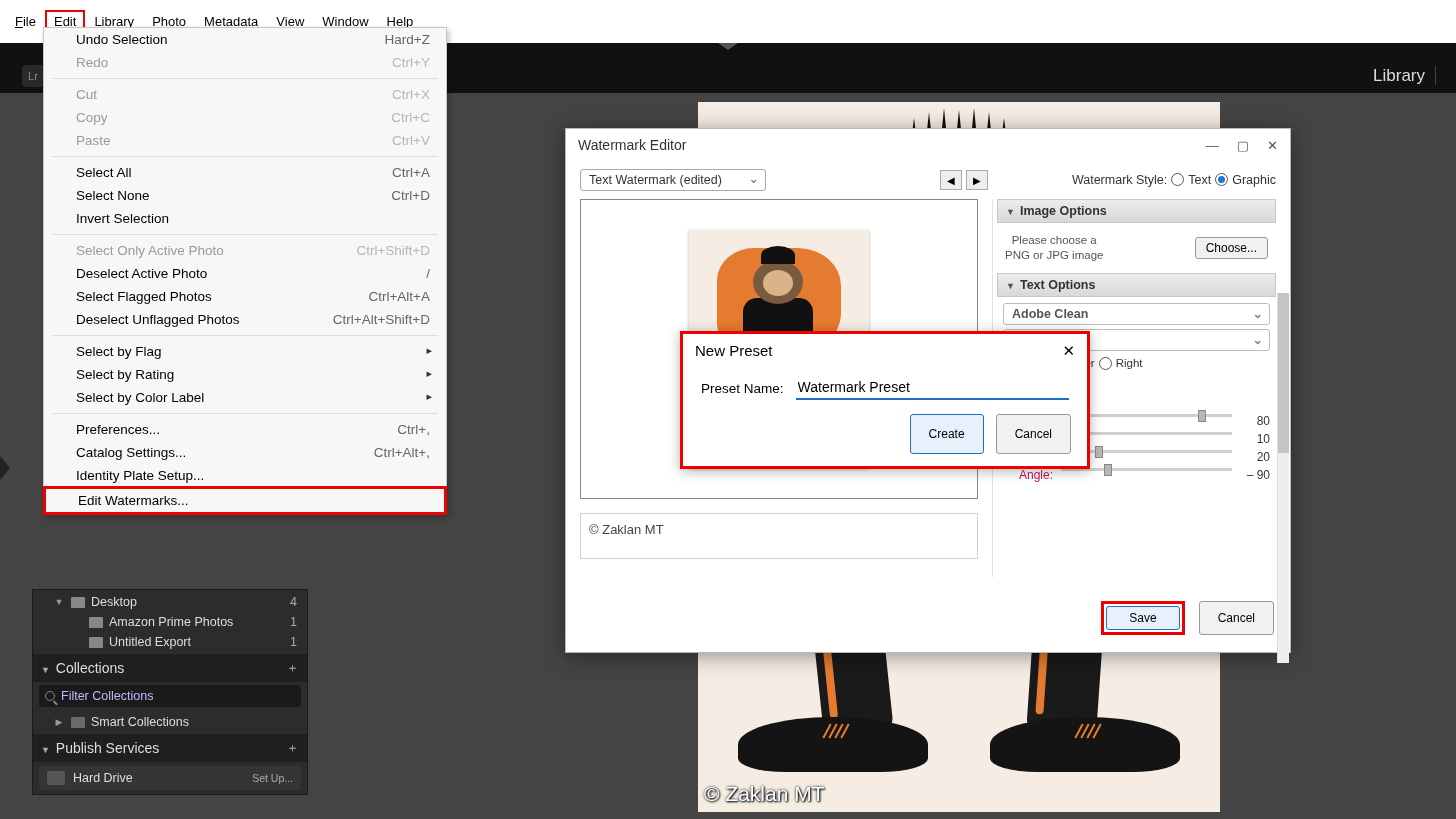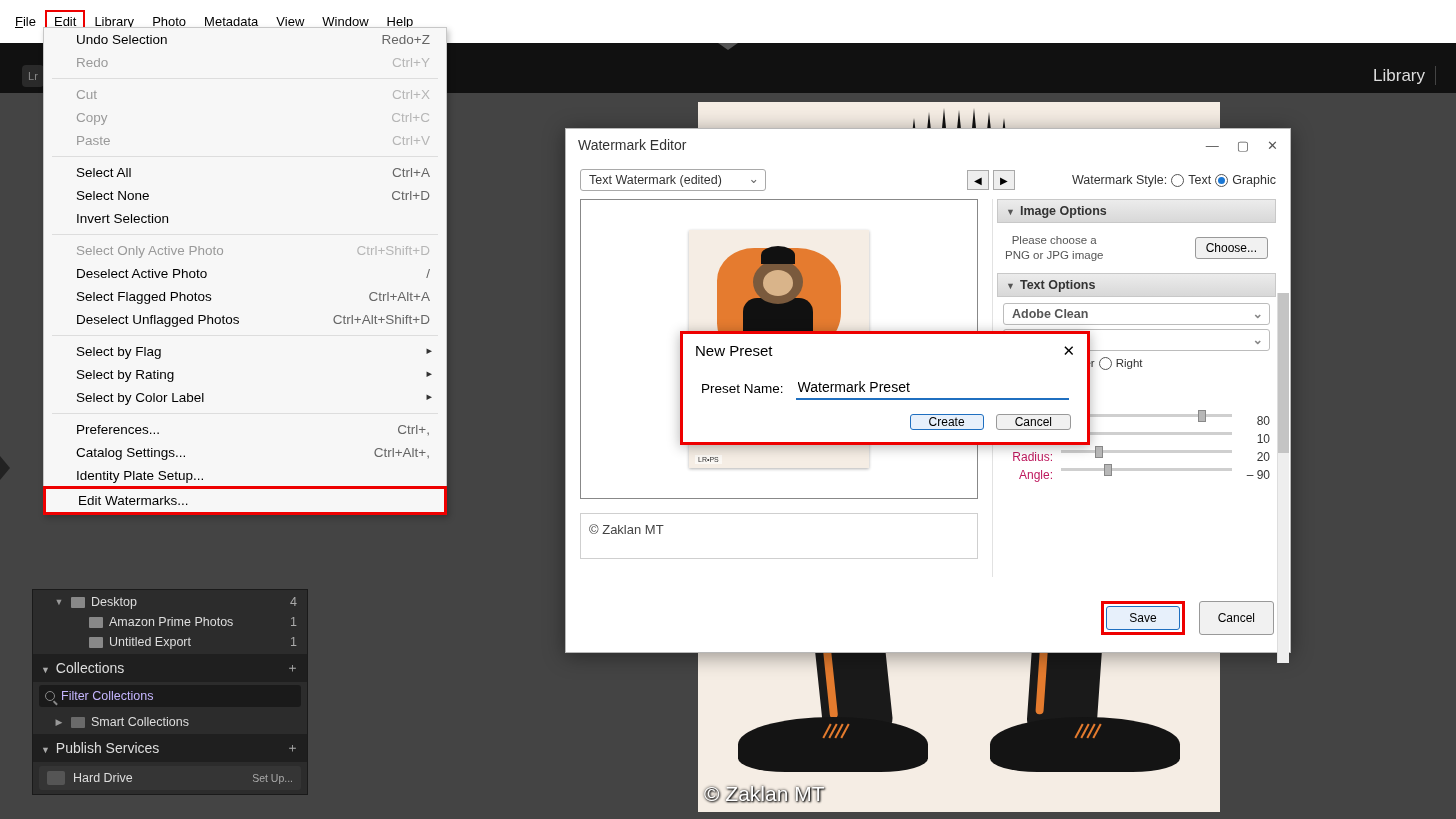--- a/index.html
+++ b/index.html
@@ -73,21 +73,21 @@
 .wme { position: absolute; left: 565px; top: 35px; width: 726px; height: 525px; background: #fff; border: 1px solid #b8b8b8; box-shadow: 0 3px 20px rgba(0,0,0,.4); z-index: 60; font-size: 12.5px; color: #333; }
 .wme-title { display: flex; align-items: center; justify-content: space-between; padding: 8px 12px; }
 .wme-title .l { font-size: 14px; }
 .wme-title .ctrls { display: flex; gap: 18px; color: #555; font-size: 13px; }
 .wme-title .ctrls span { cursor: default; }
 .wme-top { display: flex; align-items: center; padding: 8px 14px; gap: 14px; }
 .preset-sel { border: 1px solid #a9a9a9; padding: 3px 22px 3px 8px; border-radius: 3px; position: relative; width: 186px; }
 .preset-sel::after { content: "⌄"; position: absolute; right: 6px; top: 1px; color: #666; }
 .nav-btns { display: flex; gap: 4px; margin-left: auto; }
 .nav-btns button { width: 22px; height: 20px; border: 1px solid #a9a9a9; background: #eee; font-size: 10px; }
-.wstyle { display: flex; align-items: center; gap: 4px; margin-left: 43px; }
+.wstyle { display: flex; gap: 4px; margin-left: 70px; }
 .radio { width: 13px; height: 13px; border: 1.5px solid #555; border-radius: 50%; display: inline-flex; align-items: center; justify-content: center; }
 .radio.on::after { content: ""; width: 7px; height: 7px; background: #1a77d4; border-radius: 50%; }
 .wme-body { display: flex; padding: 0 14px 12px 14px; gap: 14px; height: 390px; }
 .preview { width: 398px; border: 1px solid #888; background: #fff; display: flex; align-items: center; justify-content: center; position: relative; height: 300px; }
 .preview-inner { width: 180px; height: 238px; background: #f5ede4; position: relative; box-shadow: 0 1px 3px rgba(0,0,0,.3); }
 .pv-blob { position: absolute; left: 28px; top: 18px; width: 124px; height: 108px; background: #e57b2f; border-radius: 30% 35% 40% 30%; }
 .pv-monkey { position: absolute; left: 54px; top: 30px; width: 74px; height: 90px; }
 .pv-monkey .head { width: 50px; height: 44px; background: #7a5a3d; border-radius: 50%; margin-left: 10px; position: relative; }
 .pv-monkey .head::before { content:""; position:absolute; top:-14px; left:8px; width:34px; height:18px; background:#111; border-radius:50% 50% 0 0;}
 .pv-monkey .face { position: absolute; top: 10px; left: 10px; width: 30px; height: 26px; background: #d9b48a; border-radius: 50%; }
@@ -115,21 +115,21 @@
 .wme-foot { display: flex; justify-content: flex-end; gap: 14px; padding: 12px 16px; }
 .wme-foot .hl { border: 3px solid #e00; padding: 2px; }
 .btn-primary { border: 1px solid #1f6fc0; background: #e7f0fb; }
 
 
 .np { position: absolute; left: 680px; top: 238px; width: 410px; background: #fff; border: 3px solid #e00; z-index: 80; box-shadow: 0 2px 12px rgba(0,0,0,.3); font-size: 13.5px; }
 .np-title { display: flex; justify-content: space-between; padding: 8px 12px; font-size: 15px; }
 .np-body { padding: 8px 18px 4px 18px; display: flex; align-items: center; gap: 12px; }
 .np-body input { flex: 1; border: none; border-bottom: 2px solid #1f6fc0; padding: 3px 2px; font-size: 14px; outline: none; }
 .np-foot { display: flex; justify-content: flex-end; gap: 12px; padding: 10px 16px 12px 16px; }
-.np .btn { padding: 0 18px; }
+.np .btn { padding: 12px 18px; }
 
 .scrollbar-v { position: absolute; right: 1px; top: 164px; width: 12px; height: 370px; background: #eee; border-left: 1px solid #ddd; }
 .scrollbar-v .th { position: absolute; top: 0; width: 100%; height: 160px; background: #c4c4c4; }
 
 </style>
 </head>
 <body>
 
 <div class="menubar">
   <span class="menubar-item"><span class="ul">F</span>ile</span>
@@ -138,21 +138,21 @@
   <span class="menubar-item"><span class="ul">P</span>hoto</span>
   <span class="menubar-item"><span class="ul">M</span>etadata</span>
   <span class="menubar-item"><span class="ul">V</span>iew</span>
   <span class="menubar-item"><span class="ul">W</span>indow</span>
   <span class="menubar-item"><span class="ul">H</span>elp</span>
 </div>
 
 <div class="edit-menu" id="edit-menu">
     <div class="mi">
       <span>Undo Selection</span>
-      <span class="sc">Redo+Z</span>
+      <span class="sc">Hard+Z</span>
     </div>
     <div class="mi disabled">
       <span>Redo</span>
       <span class="sc">Ctrl+Y</span>
     </div>
     <div class="msep"></div>
     <div class="mi disabled">
       <span>Cut</span>
       <span class="sc">Ctrl+X</span>
     </div>

